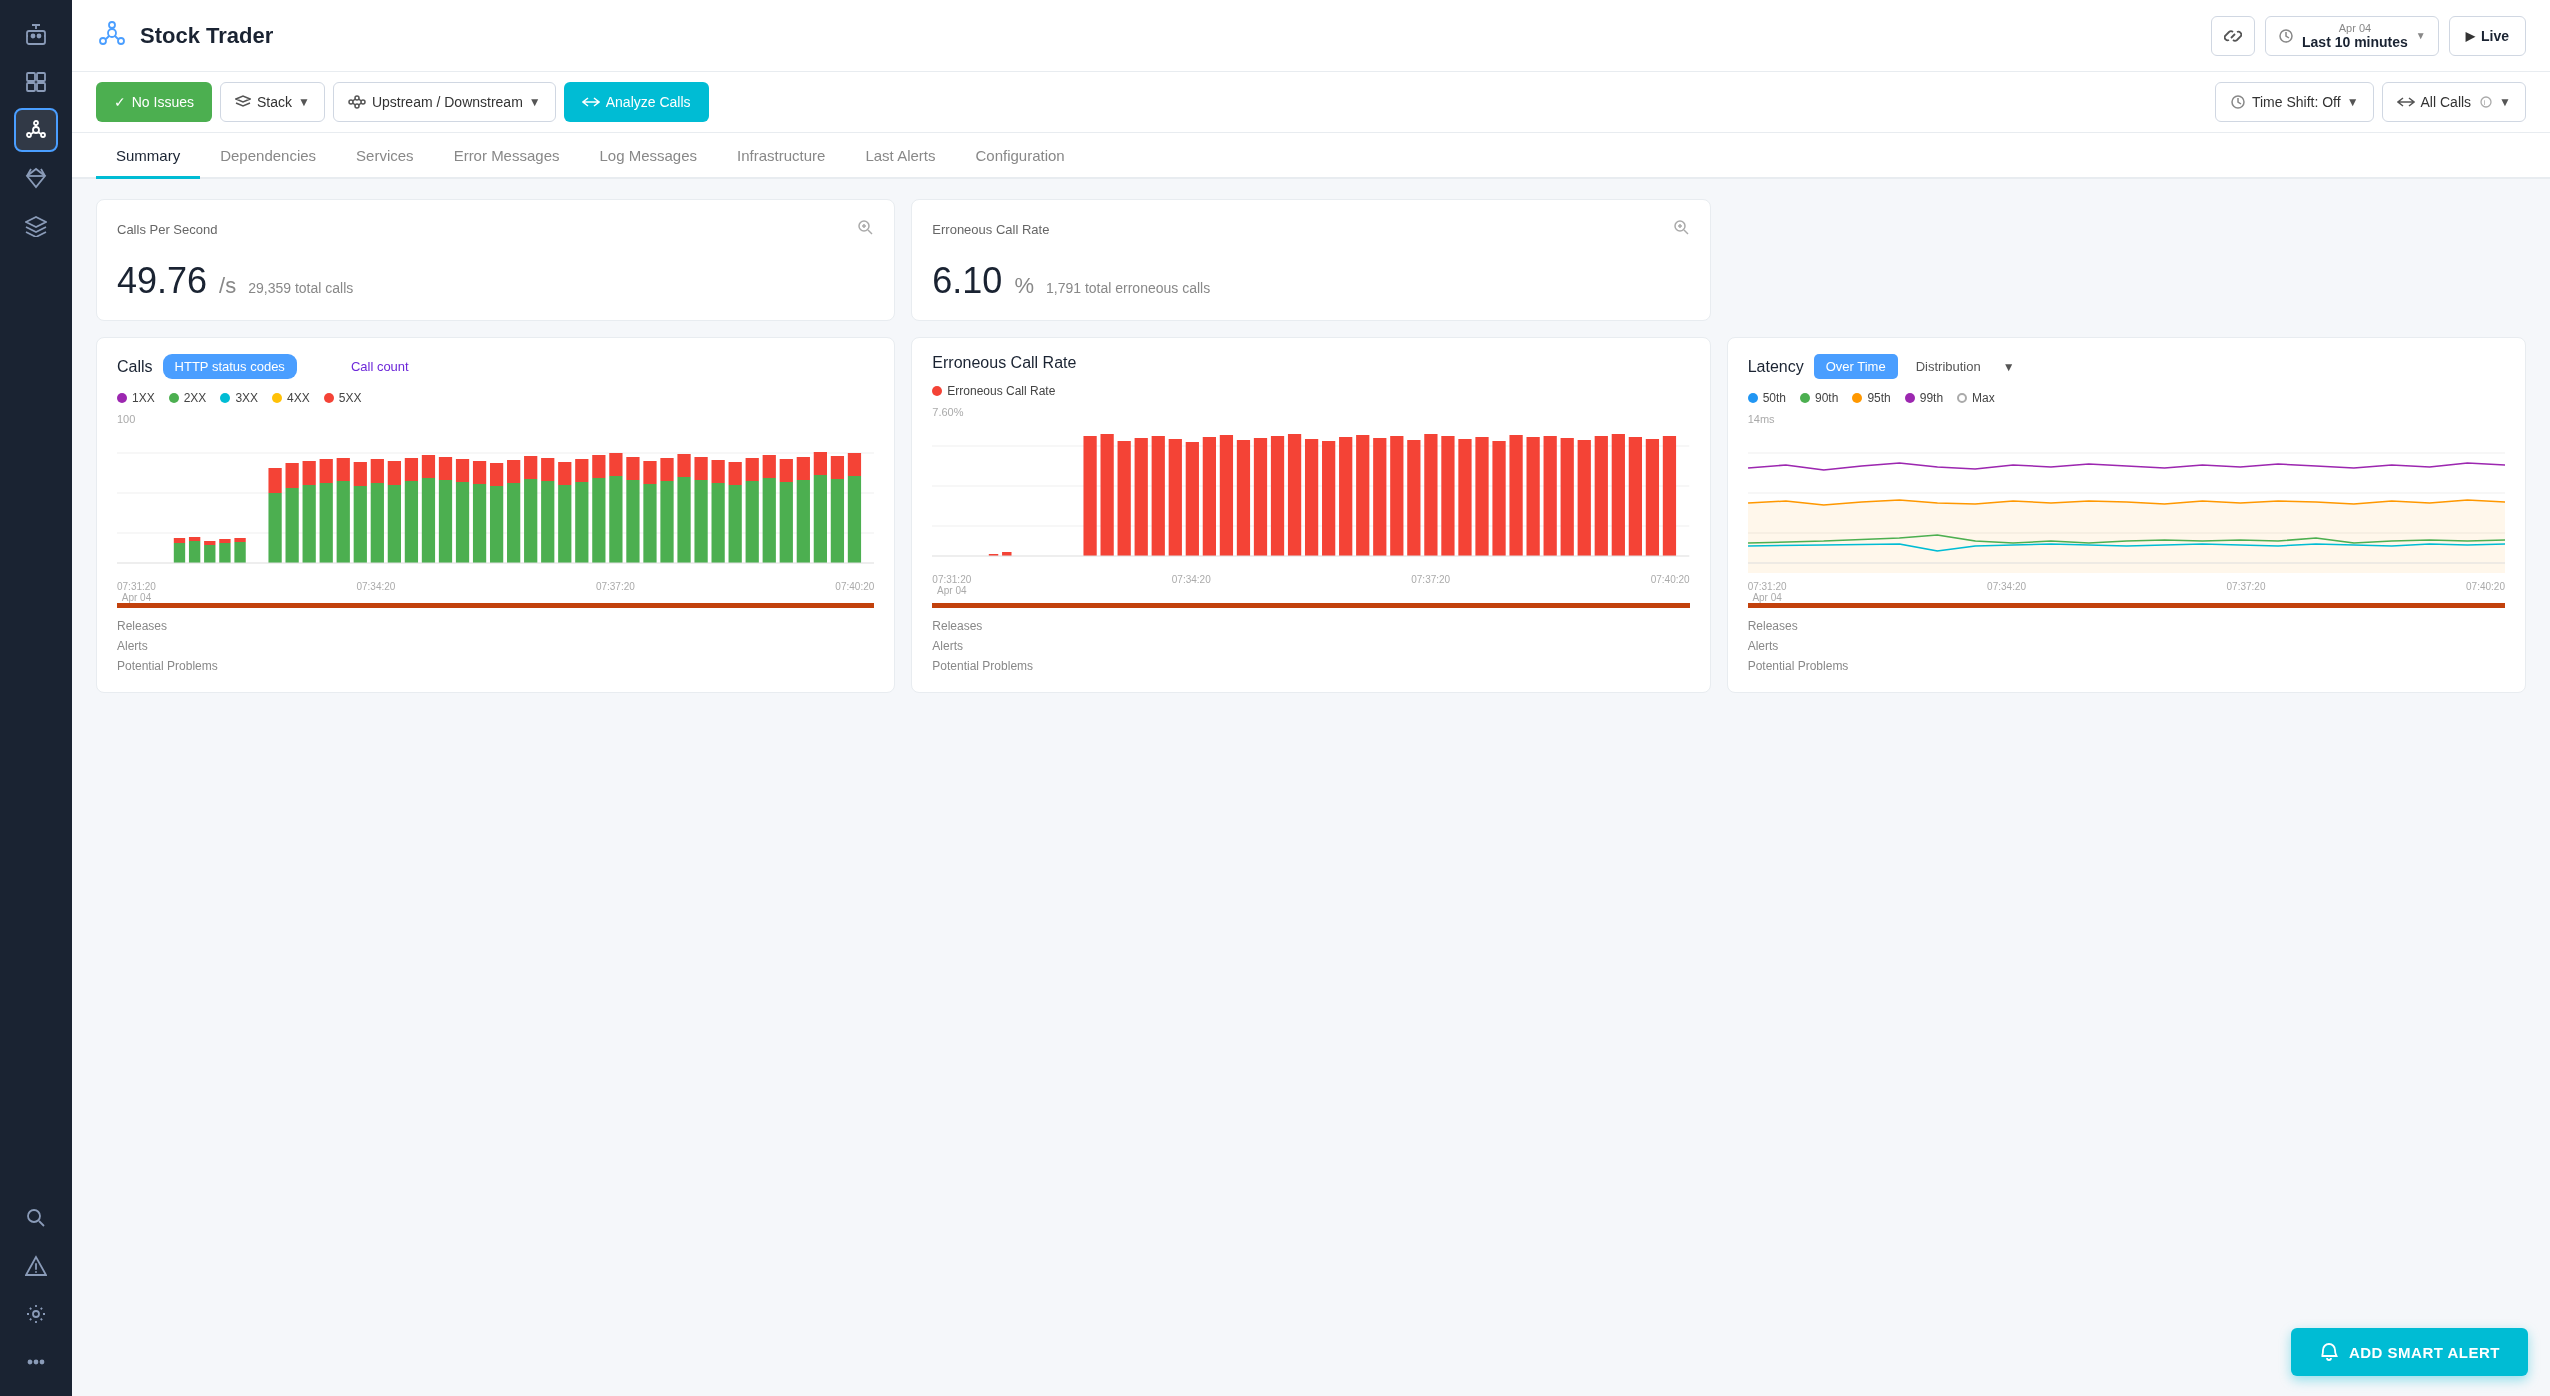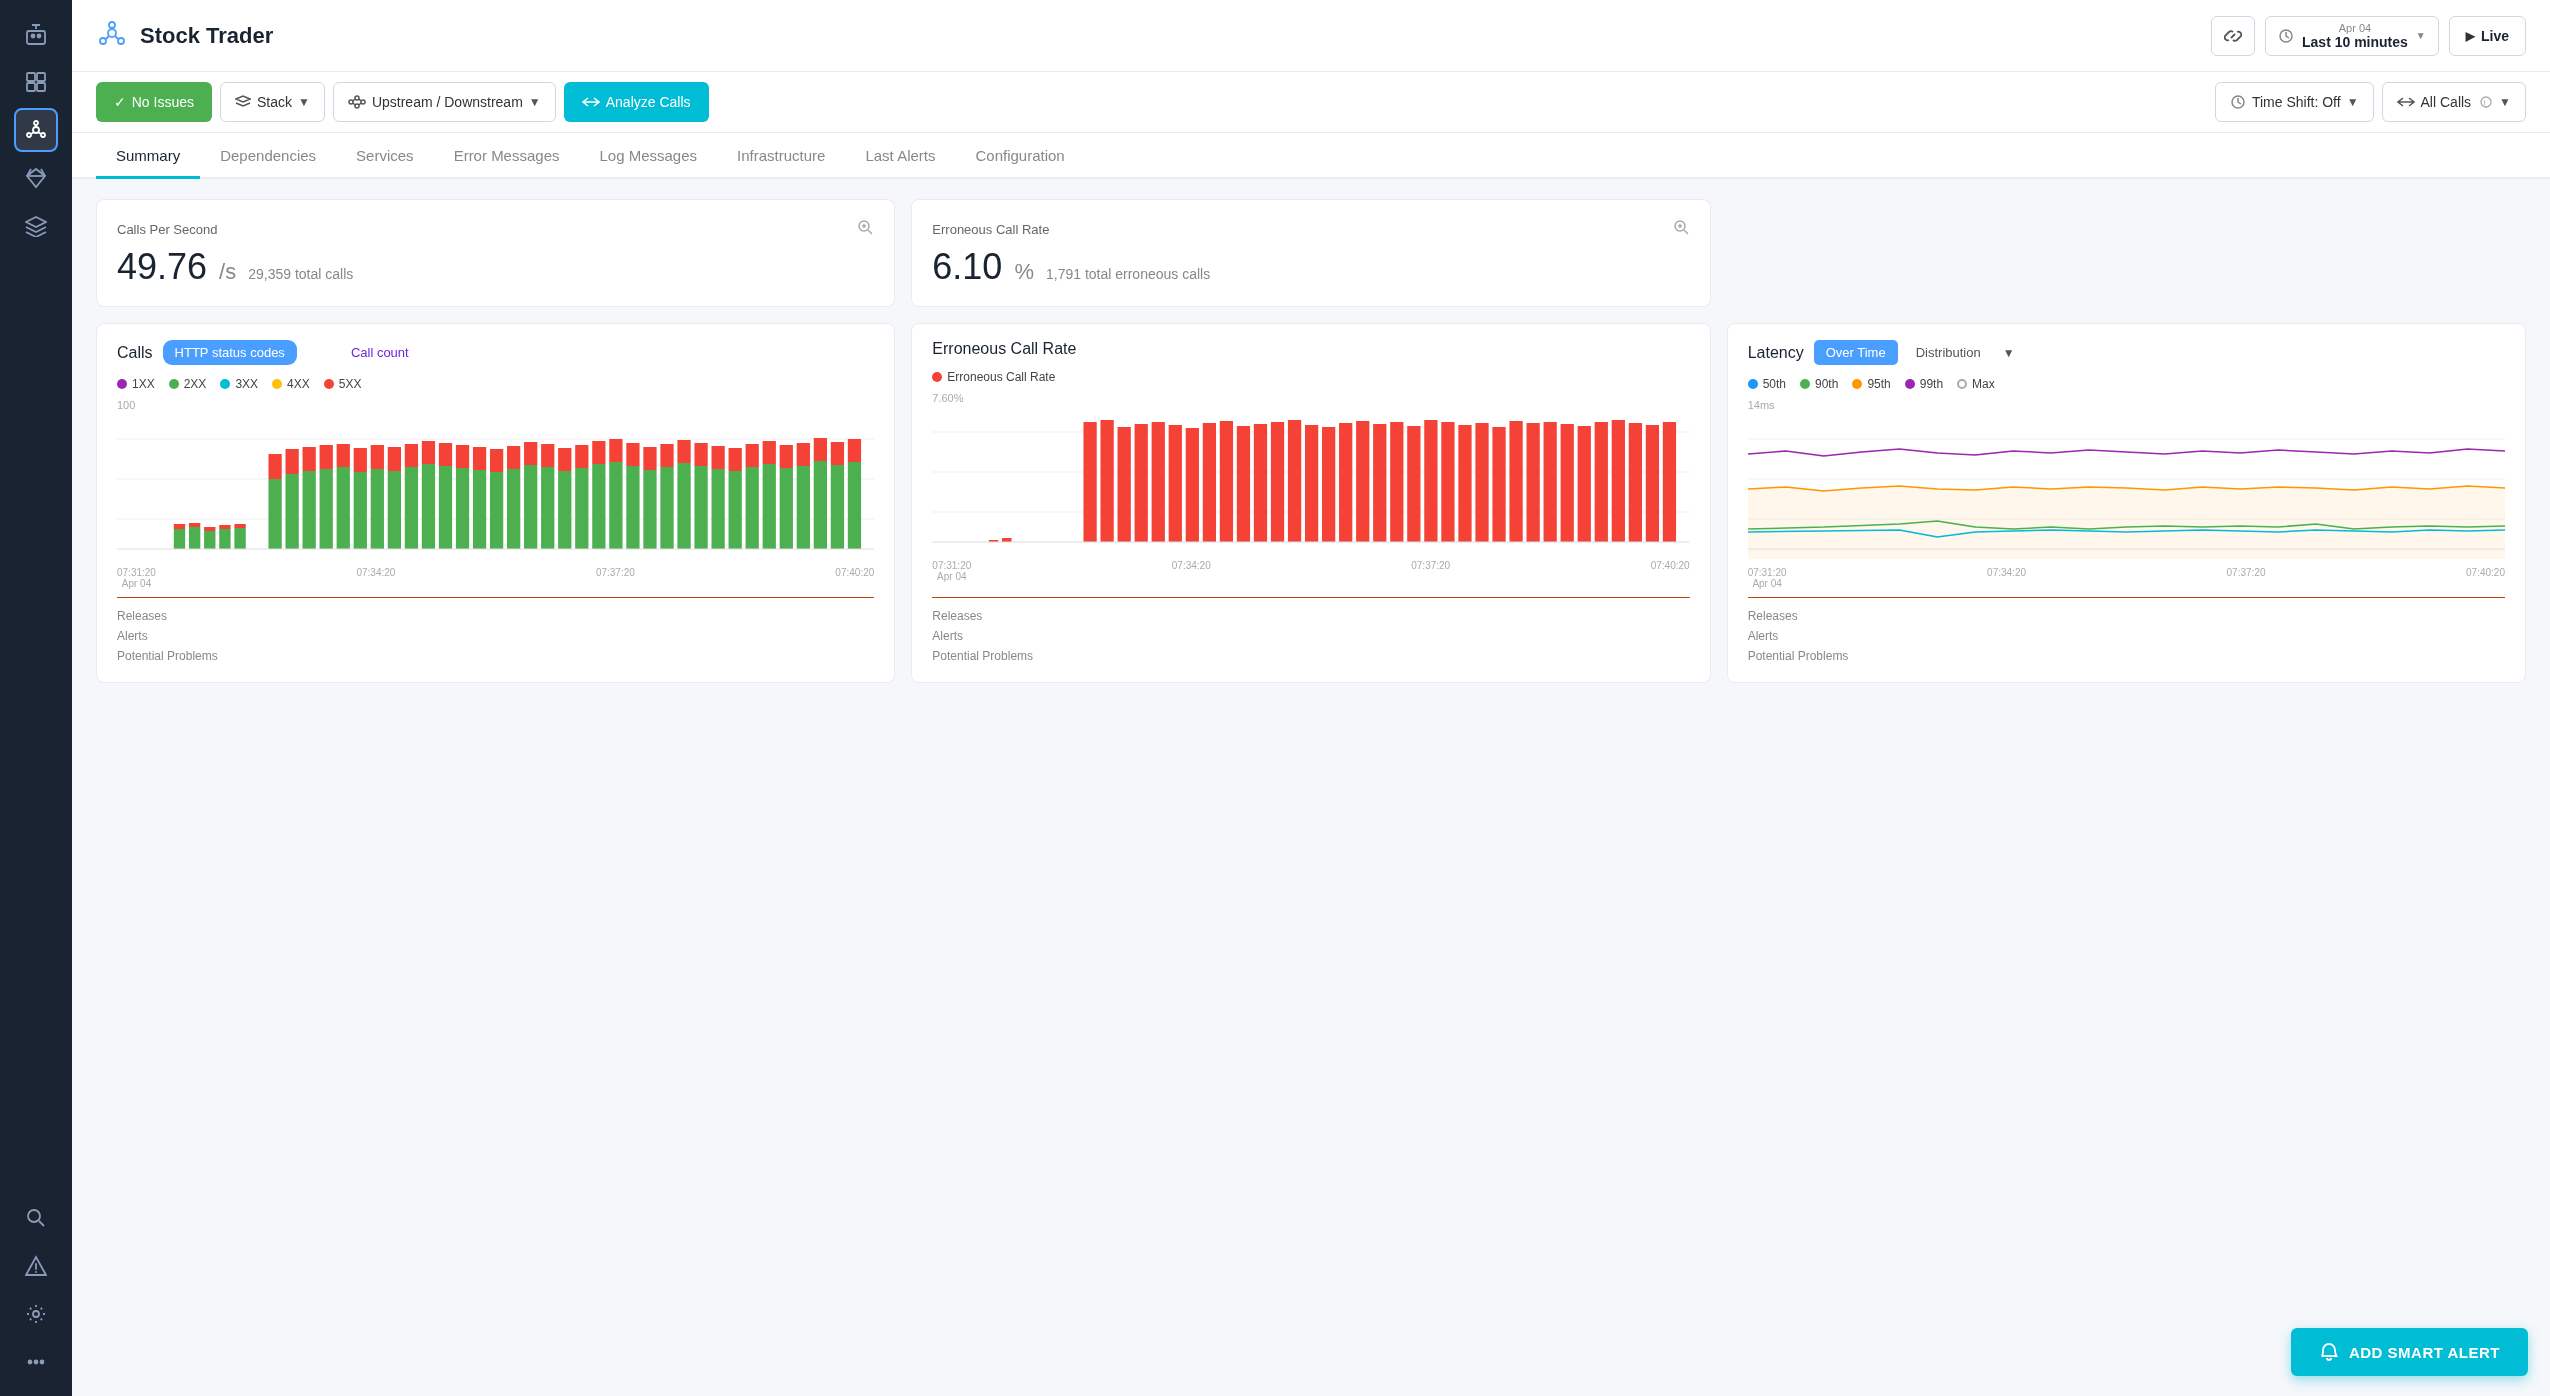--- a/index.html
+++ b/index.html
@@ -207,21 +207,21 @@
       gap: 16px;
       margin-bottom: 16px;
     }
     .metric-card {
       background: #fff;
       border-radius: 8px;
       border: 1px solid #e8ecf0;
       padding: 18px 20px;
       display: flex;
       flex-direction: column;
-      gap: 6px;
+      gap: 20px;
     }
     .metric-label {
       font-size: 13px;
       color: #666;
       display: flex;
       align-items: center;
       justify-content: space-between;
     }
     .metric-value {
       display: flex;
@@ -291,22 +291,22 @@
       width: 10px; height: 10px;
       border-radius: 50%;
       display: inline-block;
     }
     .chart-area {
       flex: 1;
       position: relative;
       min-height: 160px;
     }
     .chart-footer {
-      margin-top: 8px;
-      border-top: 1px solid #c2410c;
+      margin-top: 0;
+      border-top: 5px solid #c2410c;
       padding-top: 8px;
     }
     .chart-footer-item {
       font-size: 12px;
       color: #888;
       padding: 3px 0;
       cursor: pointer;
     }
 
     

